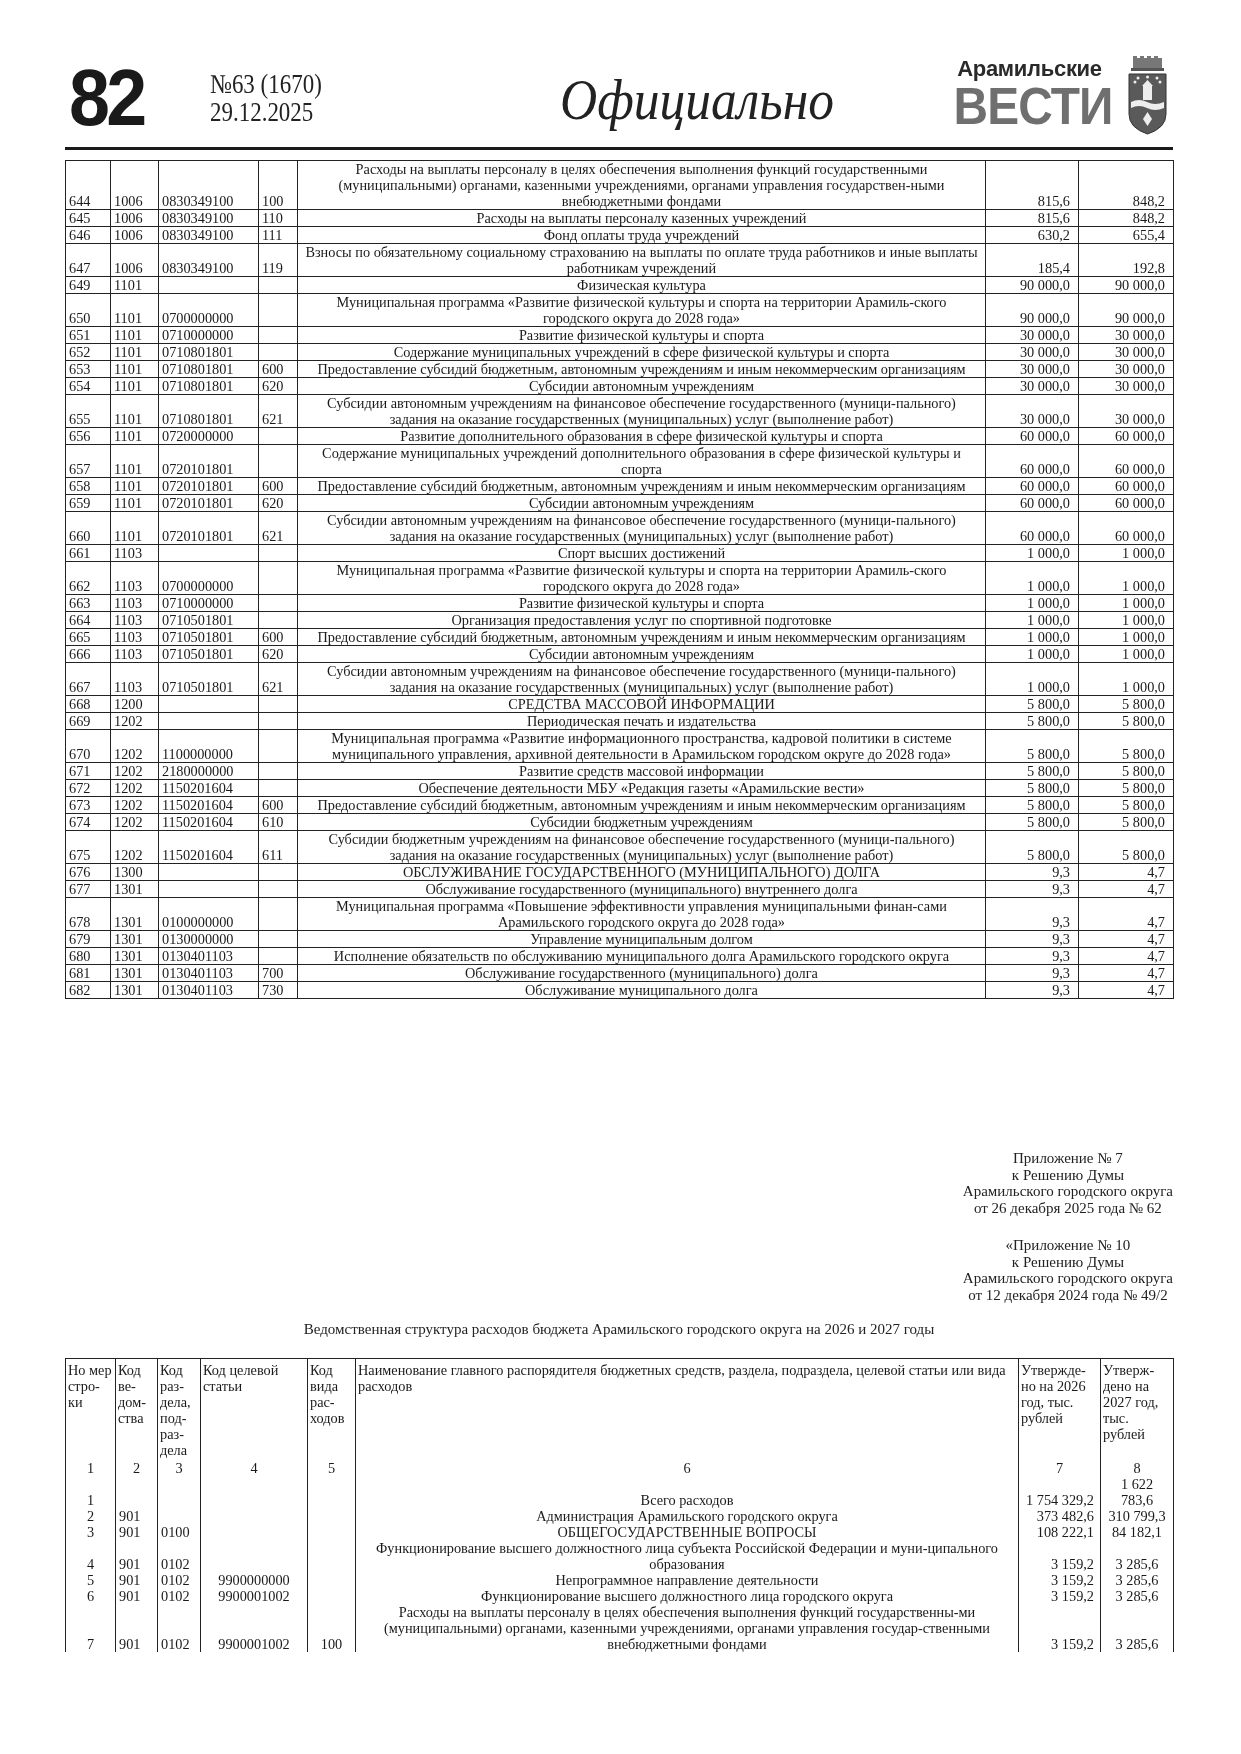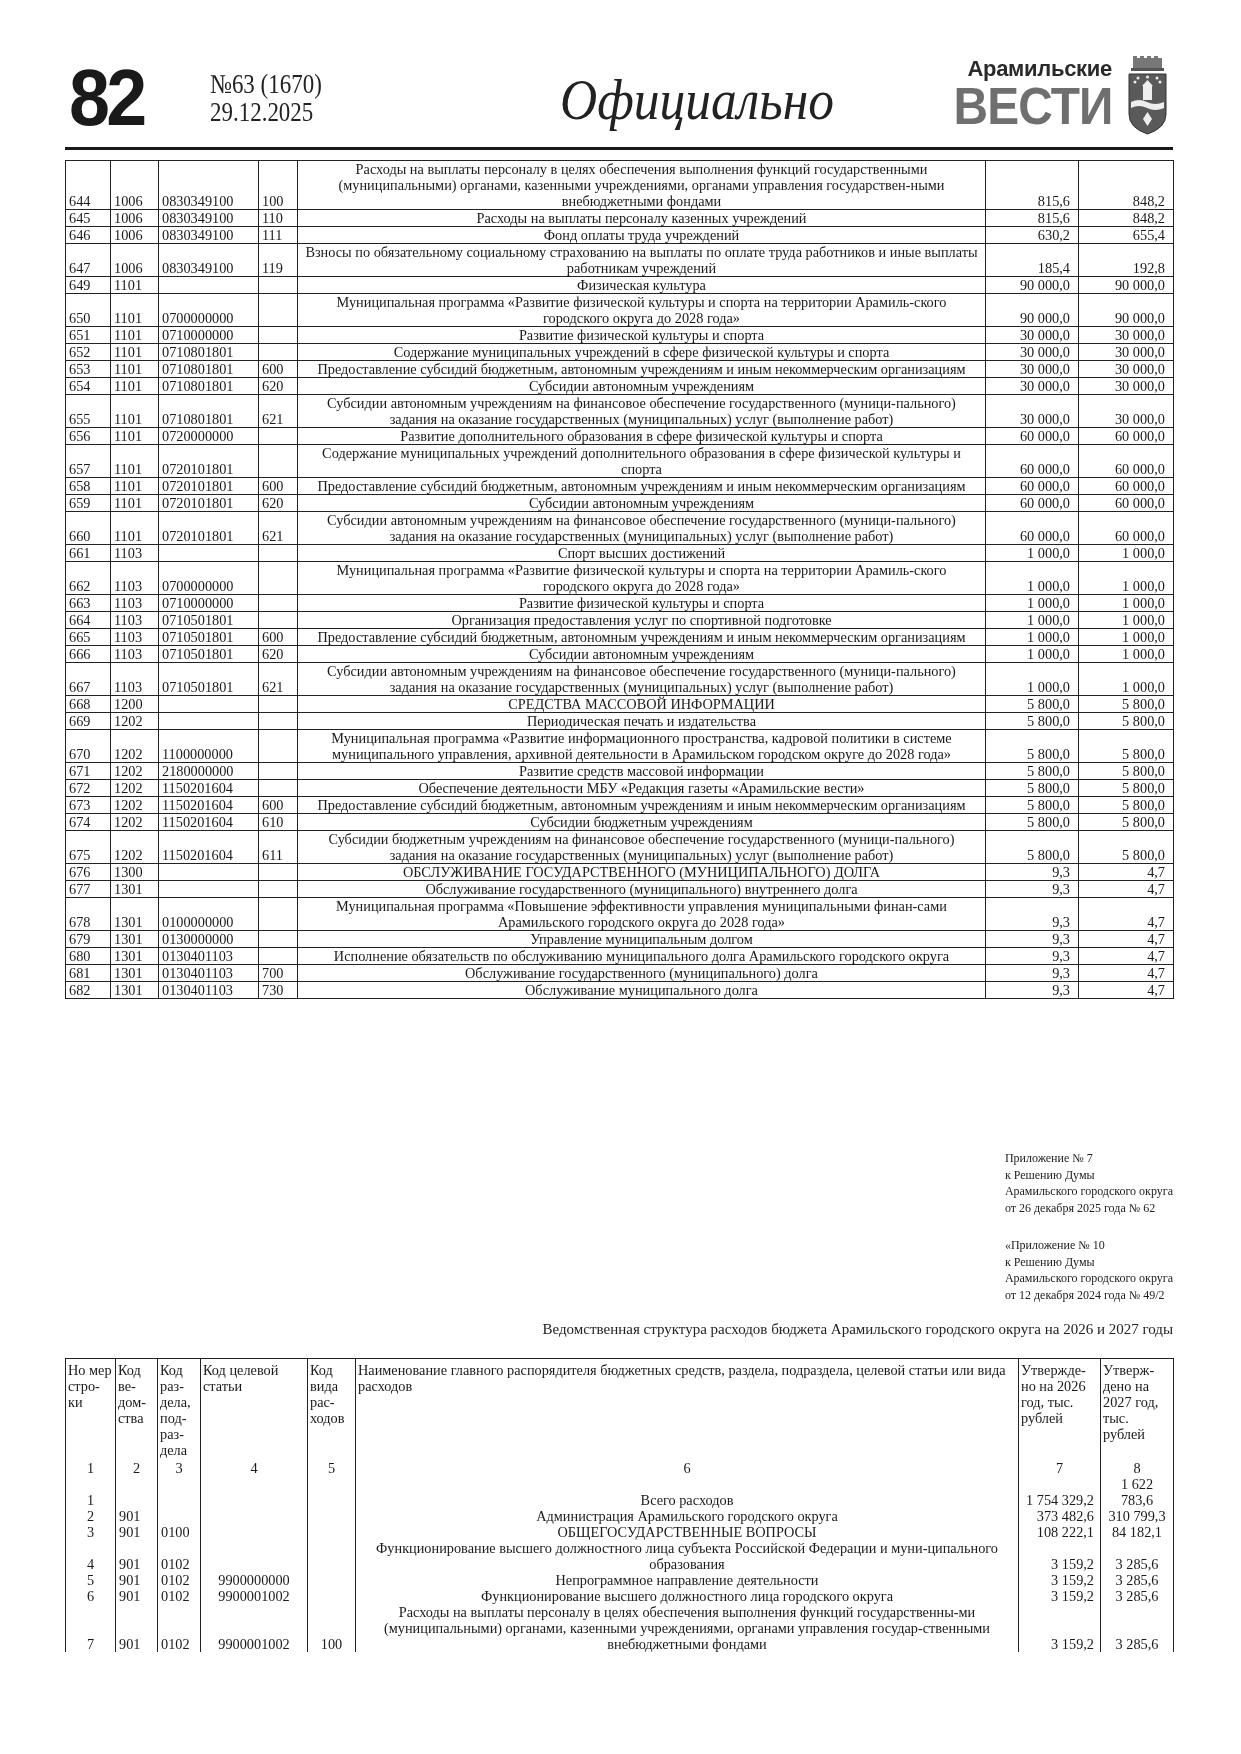--- a/index.html
+++ b/index.html
@@ -10,39 +10,39 @@
   .masthead { position: absolute; left: 65px; top: 52px; width: 1108px; height: 96px; }
   .page-num { position: absolute; left: 4px; top: 0px; font-family: "Liberation Sans", "DejaVu Sans", sans-serif;
               font-weight: bold; font-size: 80px; line-height: 92px; letter-spacing: -4px; color: #1a1a1a;
               transform: scaleX(0.92); transform-origin: left; }
   .issue { position: absolute; left: 145px; top: 18px; font-family: "Liberation Serif", serif; font-size: 27px;
            line-height: 28px; color: #222; transform: scaleX(0.85); transform-origin: left; }
   .section-title { position: absolute; left: 495px; top: 8px; font-family: "Liberation Serif", serif; font-style: italic;
                    font-size: 56px; line-height: 80px; color: #222; transform: scaleX(0.92); transform-origin: left; }
   .brand { position: absolute; left: 882px; top: 6px; width: 165px; }
   .brand-top { font-family: "Liberation Sans", sans-serif; font-weight: bold; font-size: 22px; line-height: 22px;
-               color: #2a2a2a; text-align: right; letter-spacing: -0.3px; }
+               color: #2a2a2a; text-align: center; letter-spacing: -0.3px; }
   .brand-main { font-family: "Liberation Sans", sans-serif; font-weight: bold; font-size: 52px; line-height: 52px;
                 color: #6f6f6f; text-align: center; letter-spacing: -1px; transform: scaleX(0.92); }
   .coat { position: absolute; left: 1060px; top: 4px; width: 45px; height: 80px; }
   .rule { position: absolute; left: 65px; top: 147px; width: 1108px; height: 3px; background: #1a1a1a; }
 
   
   table.t { border-collapse: collapse; position: absolute; table-layout: fixed; font-size: 14.3px; line-height: 16px; }
   table.t td { border: 1px solid #222; padding: 0 3px; vertical-align: bottom; white-space: nowrap; overflow: hidden; }
   table.t td.desc { text-align: center; white-space: normal; padding: 0 6px; margin-left: 12px; }
   table.t td.num { text-align: right; padding-right: 8px; }
   table.t td.code { text-align: left; }
   #top-table { left: 65px; top: 160px; width: 1108px; }
 
   
-  .note { position: absolute; right: 68px; text-align: left; font-size: 12px; line-height: 16.5px; color: #222; }
+  .note { position: absolute; right: 68px; text-align: center; font-size: 15px; line-height: 16.5px; color: #222; }
   #note1 { top: 1150px; }
   #note2 { top: 1237px; }
-  .doc-title { position: absolute; left: 65px; width: 1108px; top: 1321px; text-align: right; font-size: 15px; color: #222; }
+  .doc-title { position: absolute; left: 65px; width: 1108px; top: 1321px; text-align: center; font-size: 15px; color: #222; }
 
   
   #bottom-table { left: 65px; top: 1358px; width: 1108px; font-size: 14.3px; line-height: 16px; }
   #bottom-table td { border: none; border-left: 1px solid #222; border-right: 1px solid #222; vertical-align: bottom; }
   #bottom-table tr.hdr td { border-top: 1px solid #222; vertical-align: top; text-align: left; padding: 3px 2px 0 2px; white-space: normal; }
   #bottom-table td.c { text-align: center; }
   #bottom-table td.num { padding-right: 6px; white-space: normal; }
   #bottom-table td.numc { text-align: center; white-space: normal; margin-left: 20px; }
 </style>
 </head>

